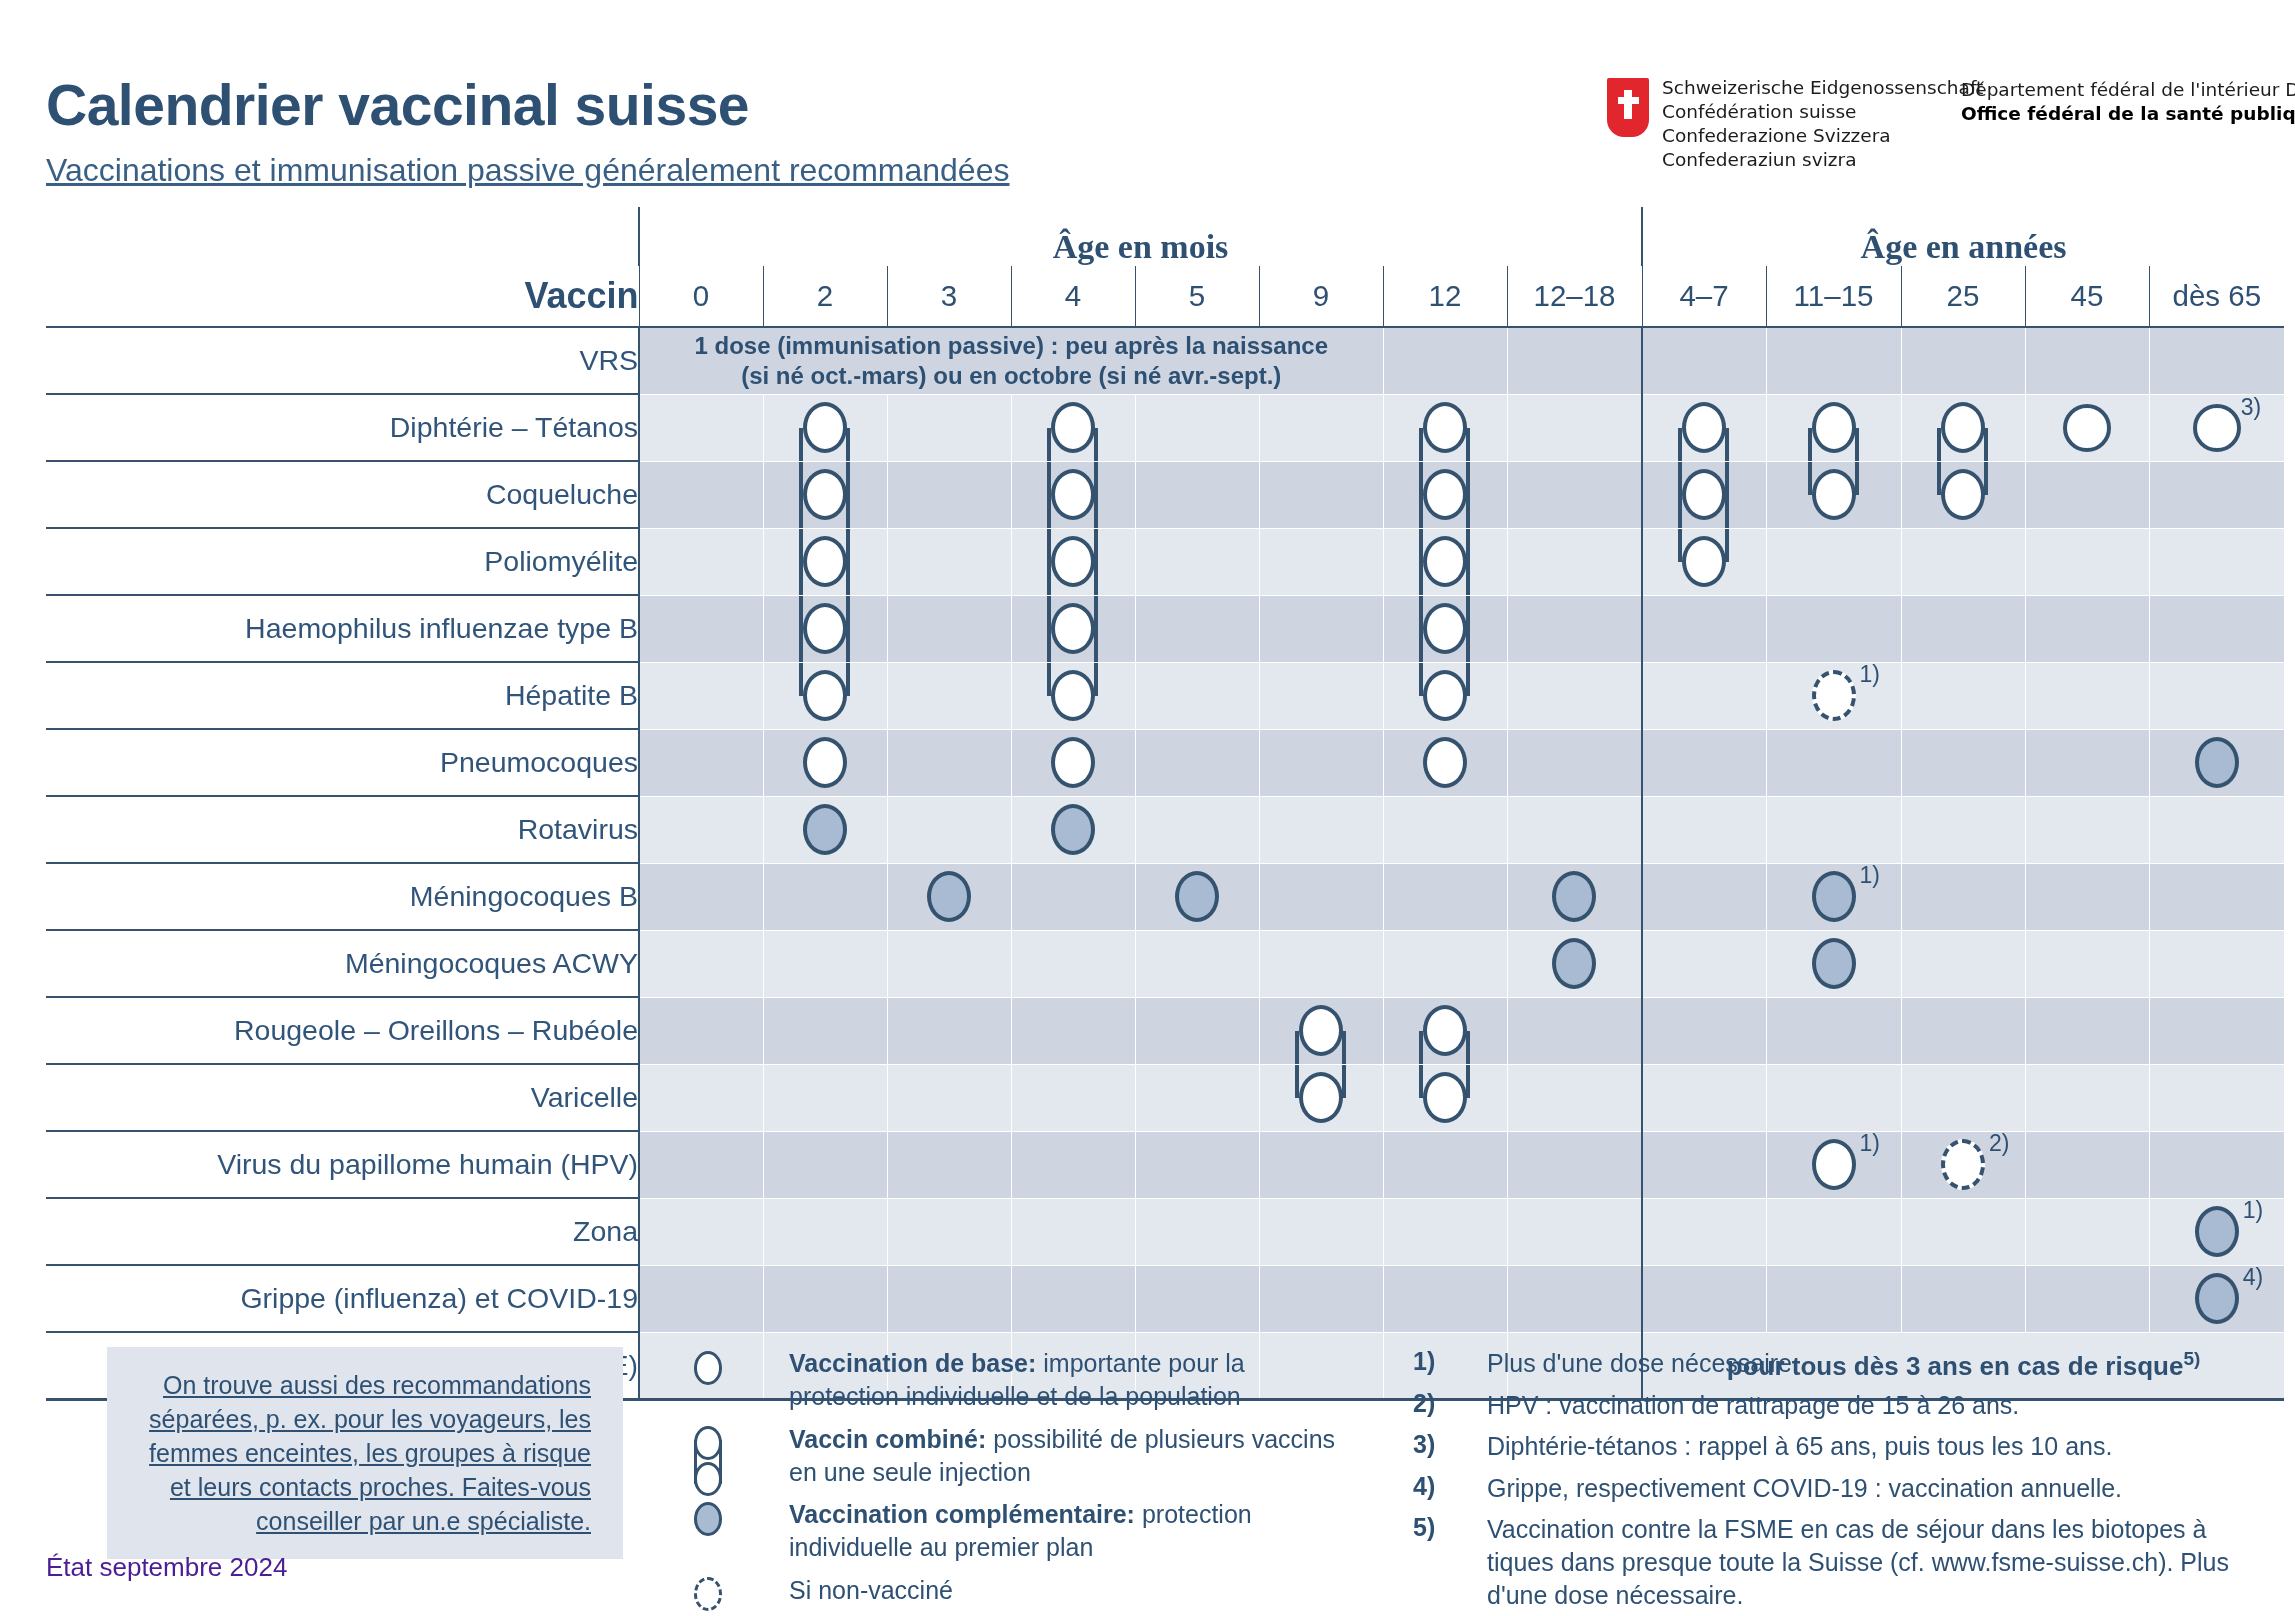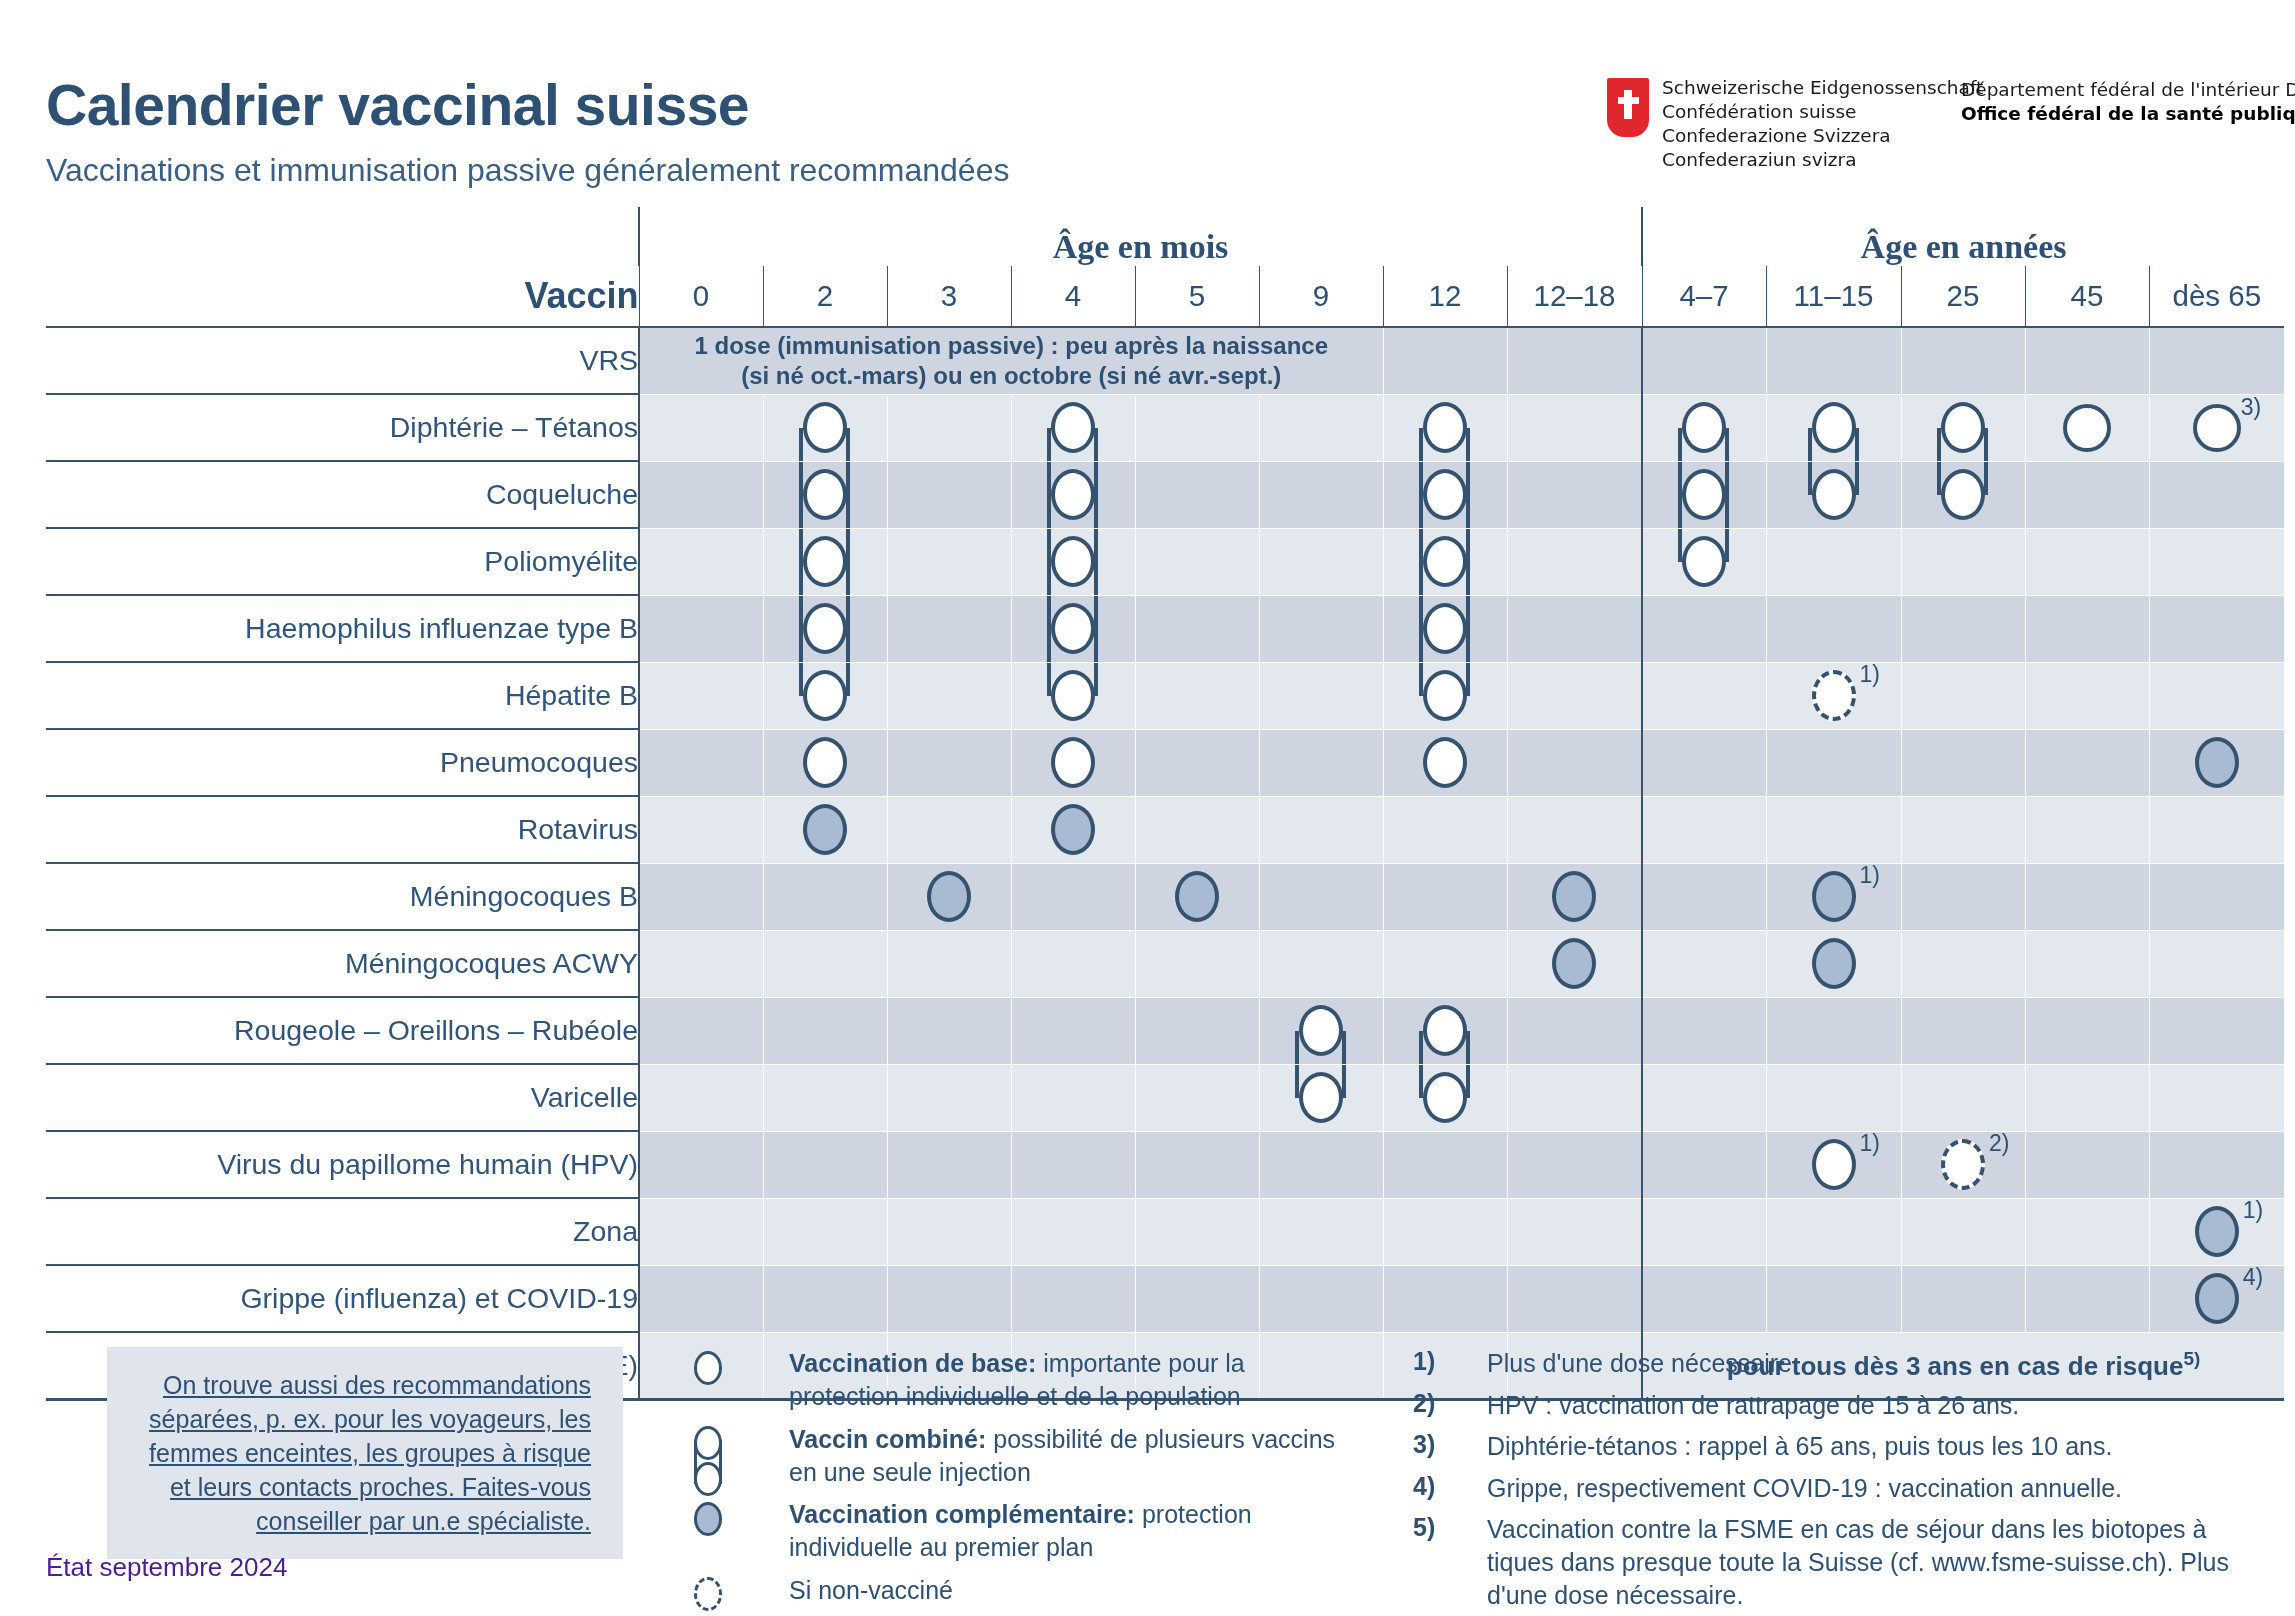--- a/index.html
+++ b/index.html
@@ -24,21 +24,21 @@
 
   
   .header{position:absolute;left:0;top:0;width:2180px;height:181px;margin-top:36px;}
   .title{
     position:absolute;left:46px;top:36px;
     font-size:57px;font-weight:700;letter-spacing:-0.5px;
     color:#2e5073;white-space:nowrap;
   }
   .subtitle{
     position:absolute;left:46px;top:116px;
-    font-size:32px;font-weight:400;color:#3a5f85;white-space:nowrap;
+    font-size:32px;font-weight:400;color:#3a5f85;white-space:nowrap;text-decoration:underline;
   }
   .logo{position:absolute;left:1607px;top:40px;display:flex;align-items:flex-start;gap:13px;}
   .swiss-flag{
     position:relative;width:42px;height:59px;background:#e1262e;
     border-radius:1.9px 1.9px 17px 17px;flex:0 0 auto;margin-top:1.9px;
   }
   .swiss-flag:before,.swiss-flag:after{
     content:"";position:absolute;background:#fff;
   }
   .swiss-flag:before{left:17px;top:12.4px;width:7.6px;height:28.5px;}

